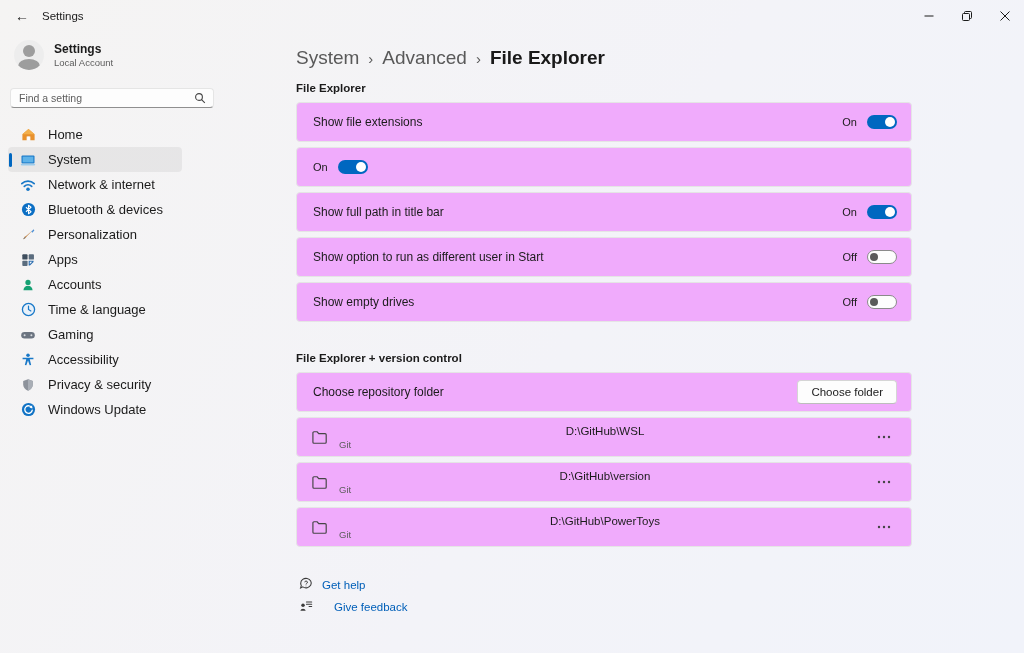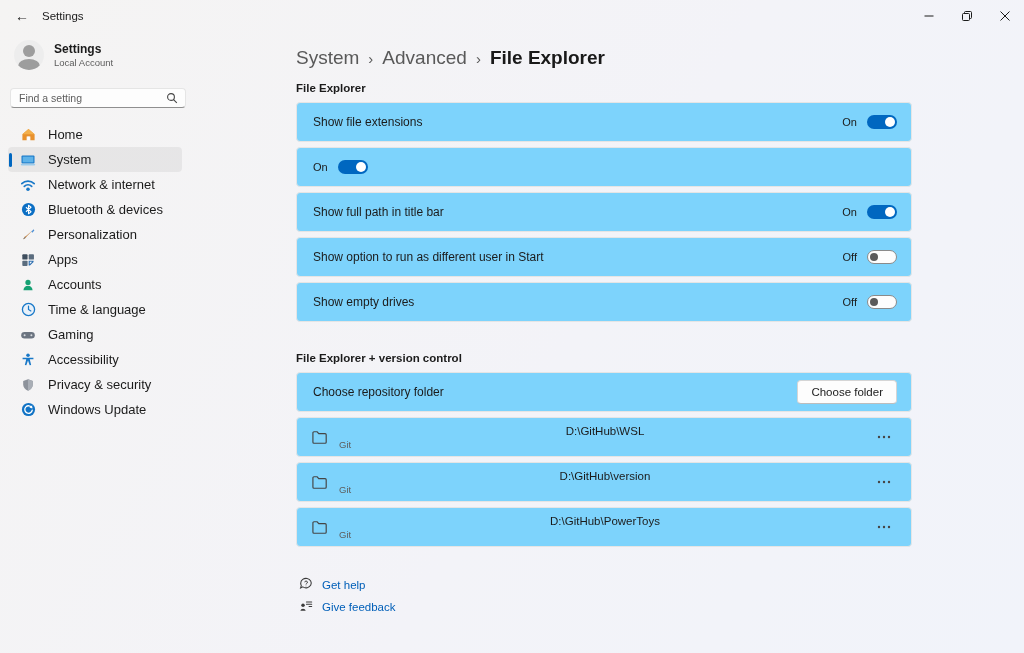--- a/index.html
+++ b/index.html
@@ -19,21 +19,21 @@
   
   .sidebar { position:absolute; top:32px; left:0; width:290px; bottom:0; }
   .user-block { display:flex; align-items:center; margin:8px 0 0 14px; }
   .avatar { width:30px; height:30px; border-radius:50%; background:#ededed; position:relative; overflow:hidden; flex:0 0 30px; }
   .avatar .head { position:absolute; left:9px; top:5px; width:12px; height:12px; border-radius:50%; background:#9d9d9d; }
   .avatar .body { position:absolute; left:4px; top:19px; width:22px; height:14px; border-radius:50% 50% 0 0; background:#9d9d9d; }
   .user-meta { margin-left:10px; line-height:1.25; }
   .user-name { font-size:12px; font-weight:bold; }
   .user-type { font-size:9.5px; color:#5d5d5d;text-align:right; }
 
-  .search-box { position:absolute; top:56px; left:10px; width:176px; height:20px;
+  .search-box { position:absolute; top:56px; left:10px; width:204px; height:20px;
     background:#fdfdfd; border:1px solid #e5e5e5; border-bottom:1px solid #8f8f8f;
     border-radius:4px; display:flex; align-items:center; }
   .search-box input { flex:1; border:none; background:transparent; outline:none;
     font-size:10.5px; padding:0 4px 0 8px; color:#1b1b1b; font-family:inherit; }
   .search-box input::placeholder { color:#5d5d5d; }
   .search-icon { margin-right:7px; display:flex; }
 
   .nav { position:absolute; top:90px; left:8px; width:174px; }
   .nav-item { position:relative; height:25px; display:flex; align-items:center; border-radius:4px; cursor:pointer; }
   .nav-item.selected { background:rgba(0,0,0,0.055); }
@@ -44,21 +44,21 @@
   
   .main { position:absolute; top:32px; left:296px; width:616px; }
   .breadcrumb { margin-top:12px; height:28px; display:flex; align-items:center; font-size:19px; }
   .crumb { color:#595959; cursor:pointer; }
   .crumb-sep { color:#595959; font-size:15px; margin:0 9px; padding-top:1px; }
   .crumb.current { color:#191919; font-weight:bold; cursor:default; }
 
   .section-title { margin-top:10px; font-size:11.5px; font-weight:bold; height:14px; }
   .section-title.second { margin-top:30px; }
 
-  .card { background:#7dd3fc; border:1px solid #e5e5e5; border-radius:4px;
+  .card { background:#f0abfc; border:1px solid #e5e5e5; border-radius:4px;
     height:40px; margin-top:6px; display:flex; align-items:center; padding:0 14px 0 16px; }
   .card + .card { margin-top:5px; }
   .card-label { font-size:12px; flex:1; }
   .state-label { font-size:11px; margin-right:10px; }
 
   .toggle { width:30px; height:14px; border-radius:7px; position:relative; cursor:pointer; flex:0 0 30px; }
   .toggle.on { background:#0067C0; }
   .toggle.on .knob { position:absolute; right:2px; top:2px; width:10px; height:10px; border-radius:50%; background:#ffffff; }
   .toggle.off { background:#fdfdfd; border:1px solid #8a8a8a; }
   .toggle.off .knob { position:absolute; left:2px; top:2px; width:8px; height:8px; border-radius:50%; background:#5a5a5a; }
@@ -69,21 +69,21 @@
 
   .repo-card { padding-left:14px; }
   .folder-icon { display:flex; margin-right:11px; }
   .repo-meta { flex:1; line-height:1.25; padding-top:1px; }
   .repo-path { font-size:11.5px;text-align:center; }
   .repo-sub { font-size:9.5px; color:#5d5d5d; }
   .more-btn { border:none; background:transparent; cursor:pointer; padding:4px 6px; border-radius:4px; display:flex; }
 
   .footer-links { margin-top:24px; margin-left:2px; }
   .footer-link { display:flex; align-items:flex-end; height:20px; cursor:pointer; }
-  .footer-link + .footer-link { margin-top:2px; }
+  .footer-link + .footer-link { margin-top:2px;gap:12px; }
   .footer-link .f-icon { width:16px; display:flex; justify-content:center; margin-right:8px; }
   .footer-link .f-label { font-size:11.5px; color:#005FB8; }
 </style>
 </head>
 <body>
 
 <div class="titlebar">
   <button class="back-btn"><span>←</span></button>
   <span class="app-title">Settings</span>
   <div class="win-controls">

